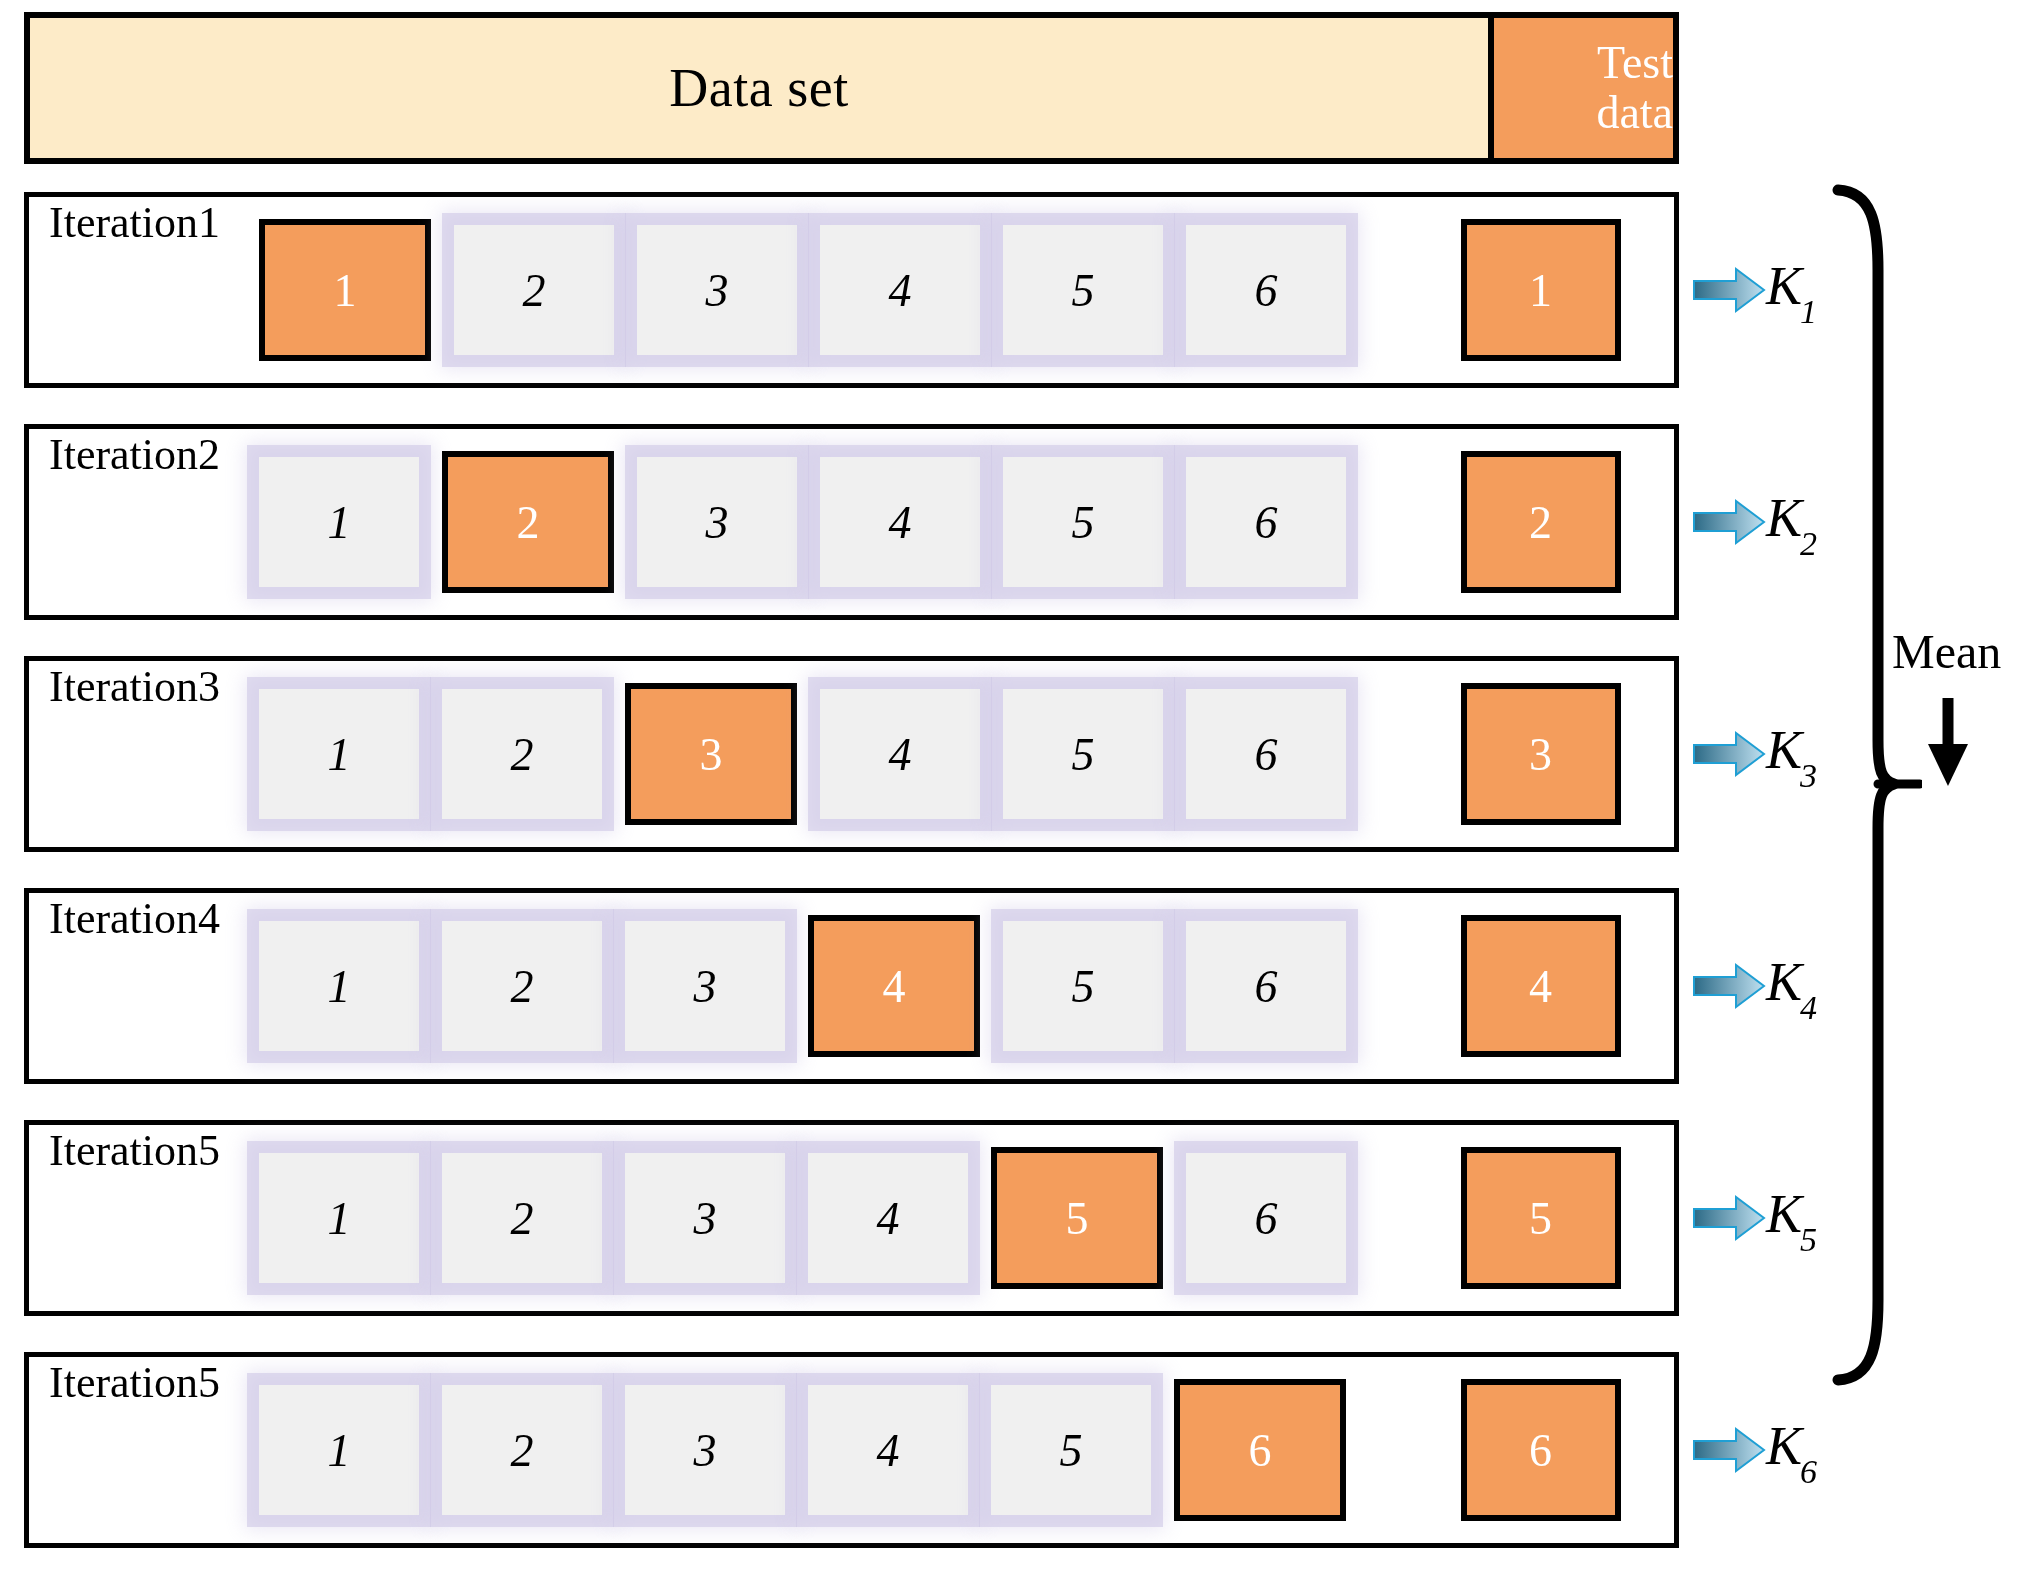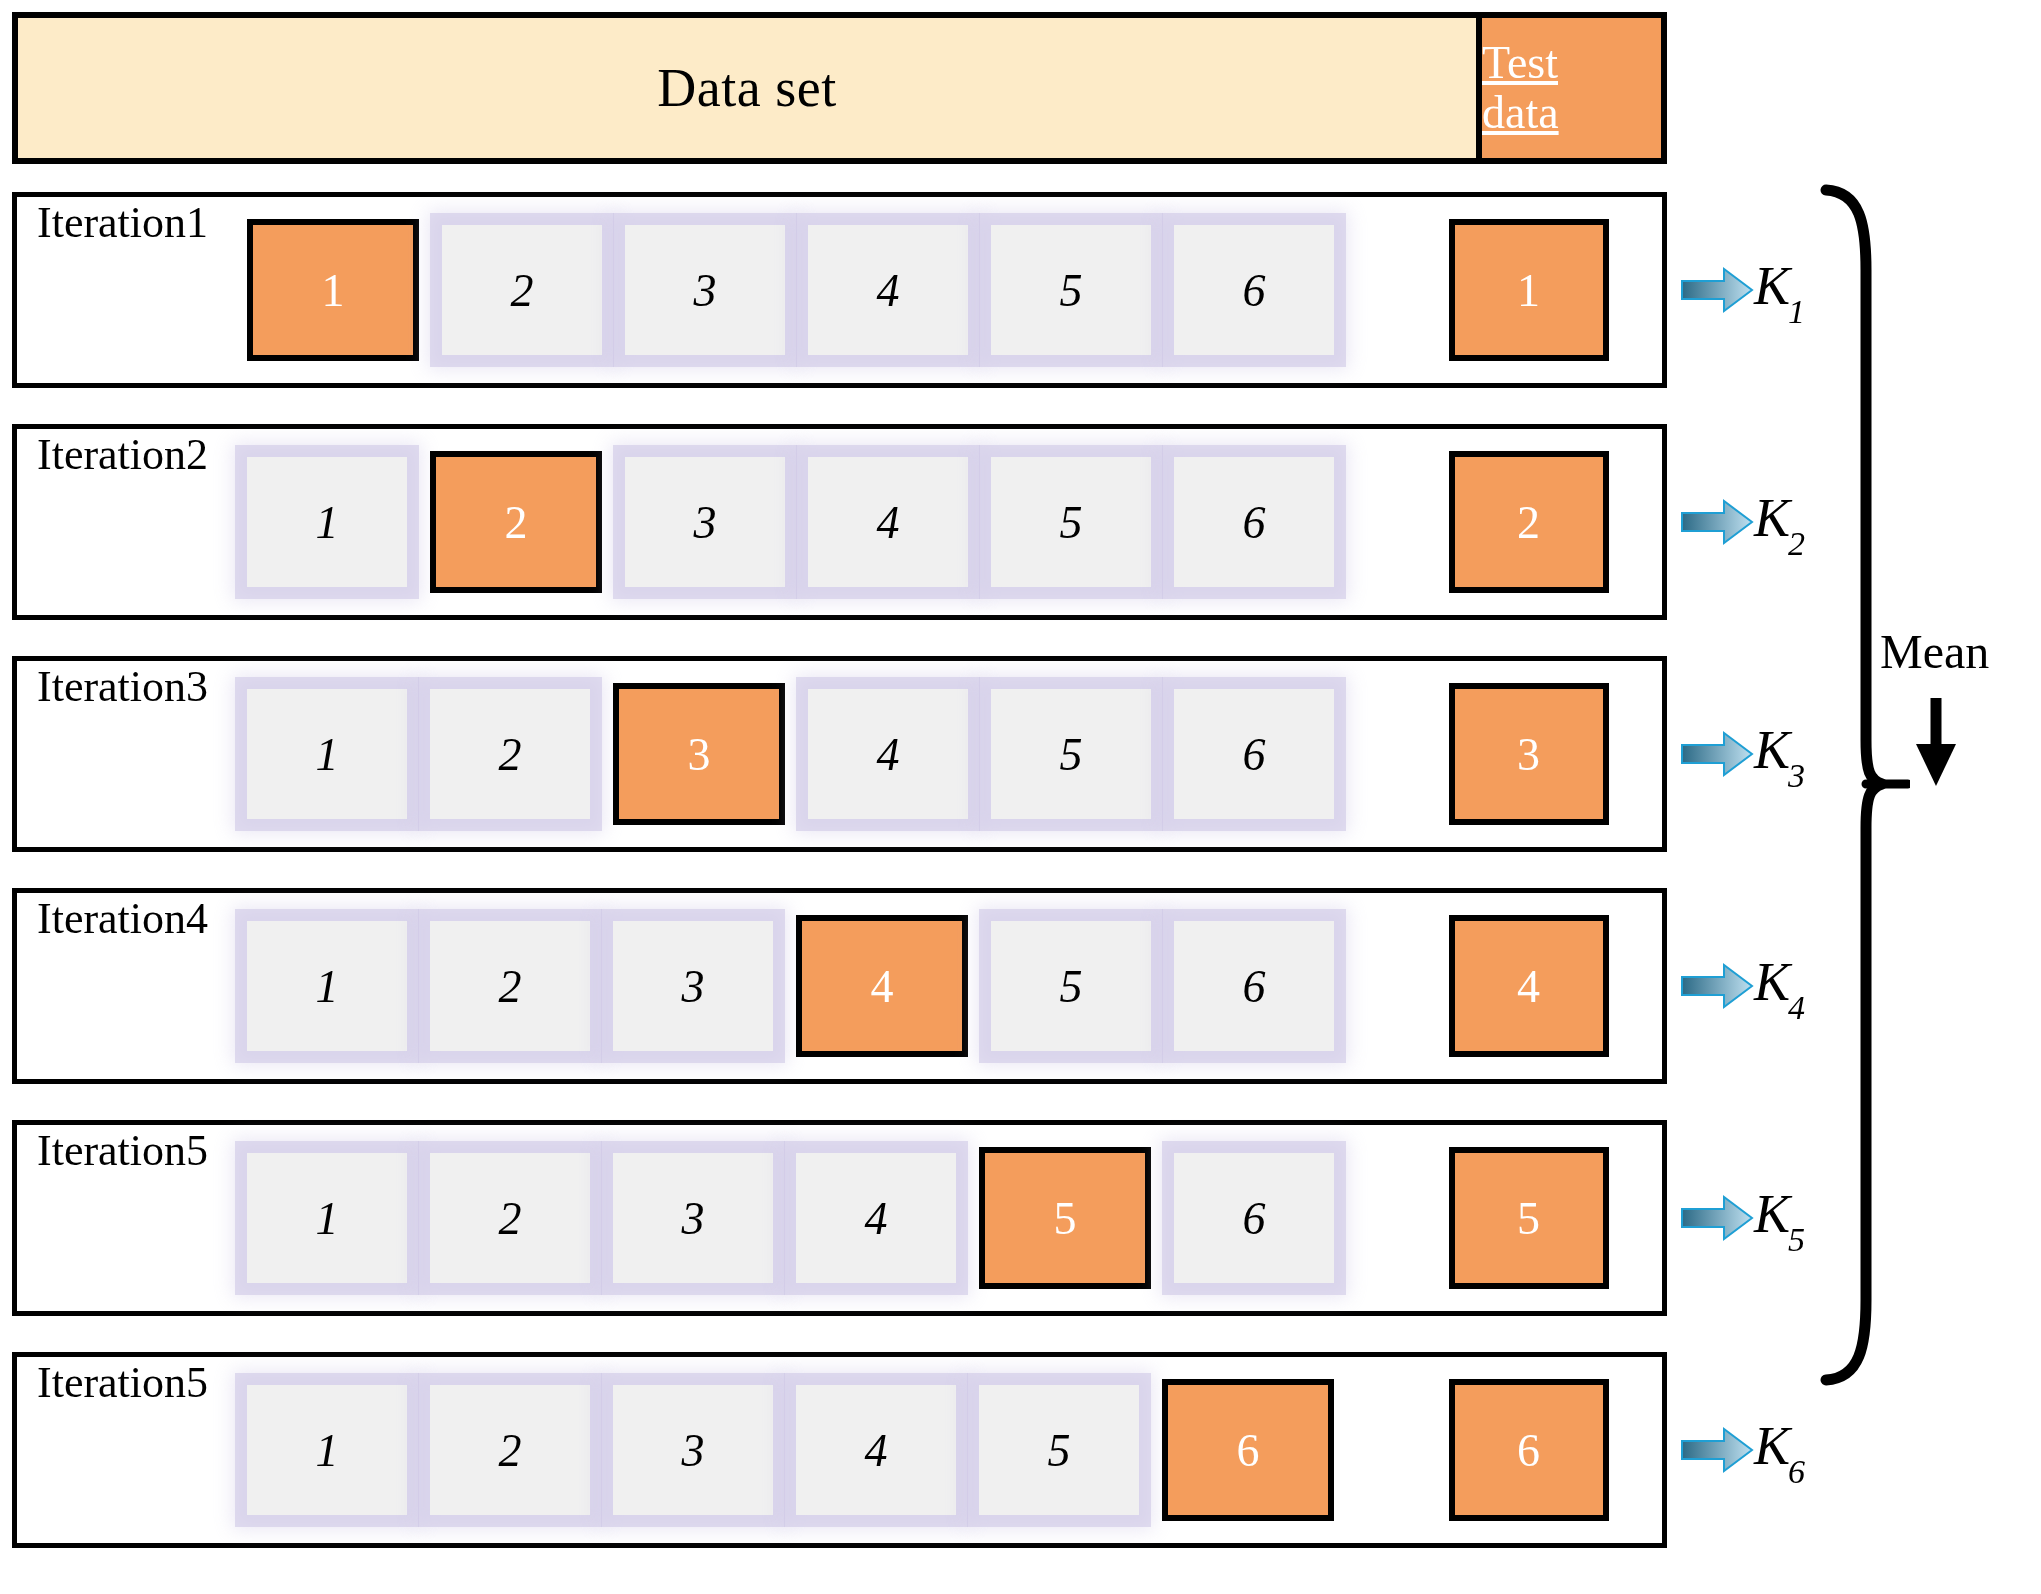--- a/index.html
+++ b/index.html
@@ -12,21 +12,21 @@
     width: 2041px;
     height: 1594px;
     position: relative;
     overflow: hidden;
     font-family: "Liberation Serif", "DejaVu Serif", serif;
     color: #000000;
   }
 
   #diagram {
     position: absolute;
-    left: 0;
+    left: 12px;
     top: 0;
     width: 1720px;
     height: 1594px;
   }
 
   
   .header-band {
     position: absolute;
     left: 12px;
     top: 12px;
@@ -50,26 +50,25 @@
     letter-spacing: 0.5px;
   }
   .testdata-box {
     flex: 0 0 188px;
     background: #F49D5C;
     border: 6px solid #000000;
     border-left: 3px solid #000000;
     box-sizing: border-box;
     display: flex;
     flex-direction: column;
-    align-items: flex-start;
+    align-items: flex-end;
     justify-content: center;
     color: #ffffff;
     font-size: 46px;
     line-height: 1.08;
-    text-decoration: underline;
   }
 
   
   .rows-area {
     position: absolute;
     left: 12px;
     top: 192px;
     width: 1655px;
   }
   .iter-row {

